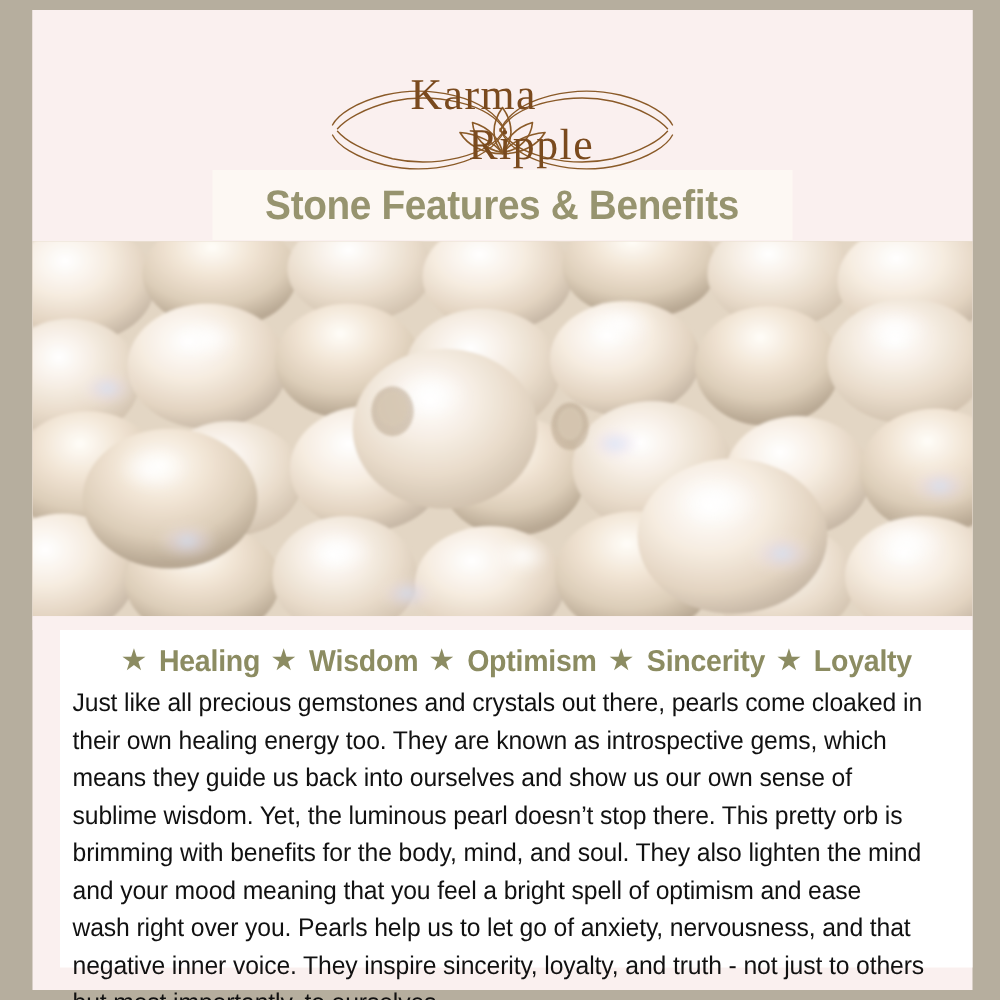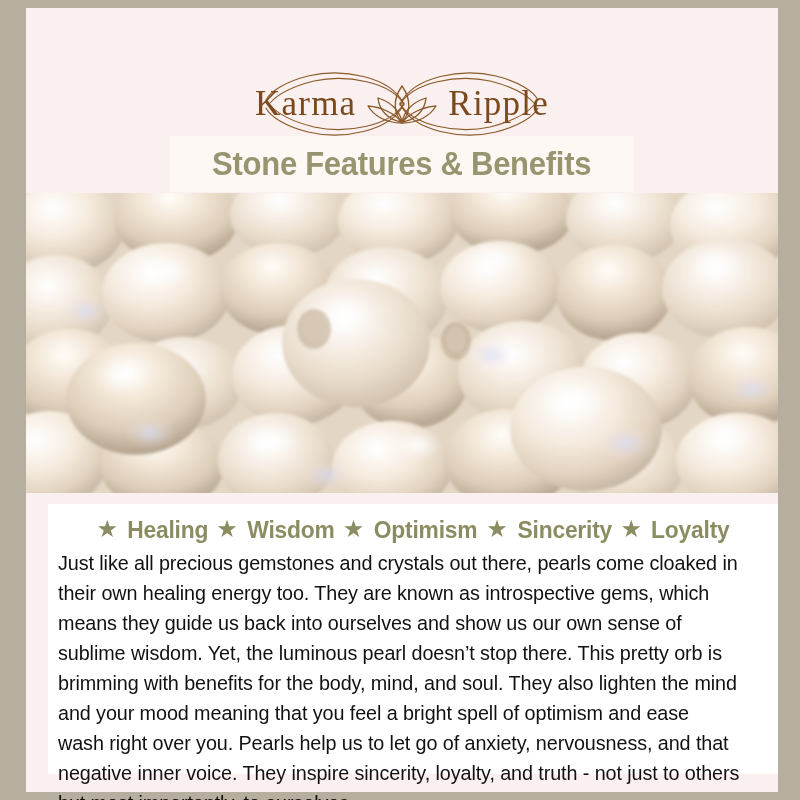--- a/index.html
+++ b/index.html
@@ -50,22 +50,23 @@
   
   .header {
     position:absolute;
     left:26px; top:8px; width:752px; height:185px;
     background:#faf0ef;
     display:flex; align-items:center; justify-content:center;
   }
   .logo {
     position:relative;
     width:360px; height:96px;
-    display:flex; align-items:center; justify-content:center;
+    display:flex; align-items:center; justify-content:flex-start;
     margin-top:6px;
+    flex-direction:column;
   }
   .logo svg { position:absolute; left:0; top:0; }
   .logo-word {
     font-family:"Liberation Serif", serif;
     font-size:35px;
     color:#7a4a1e;
     letter-spacing:1.2px;
     position:relative; z-index:2;
   }
   .logo-word.left  { margin-right:46px; }

